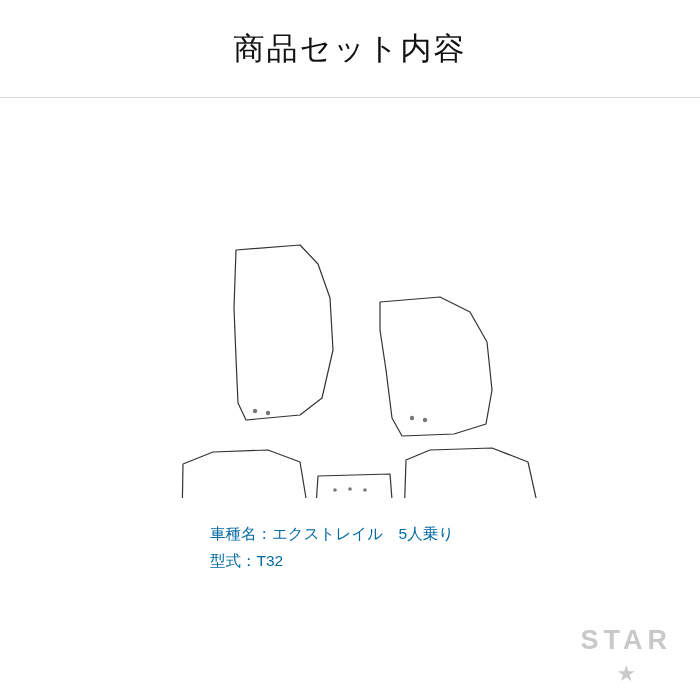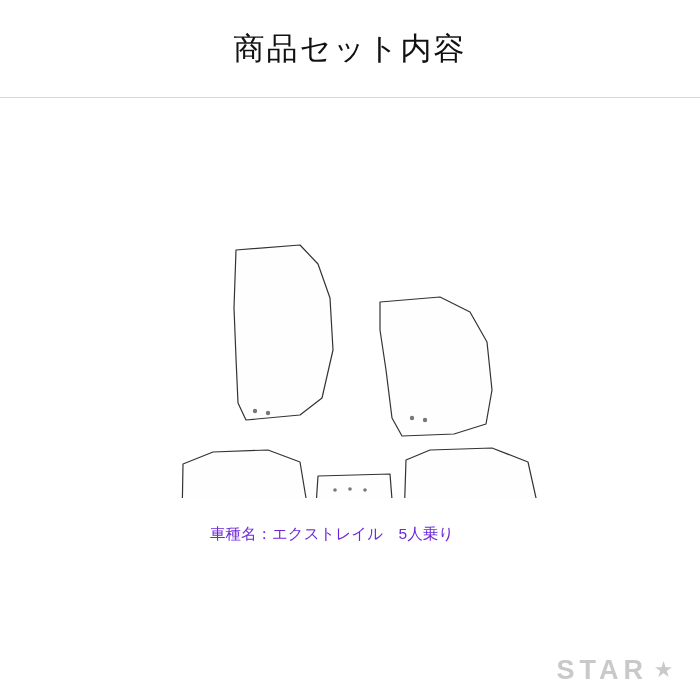--- a/index.html
+++ b/index.html
@@ -42,37 +42,38 @@
   }
   .diagram svg {
     display: block;
   }
   .specs {
     position: absolute;
     left: 210px;
     top: 520px;
     font-size: 15.5px;
     line-height: 27px;
-    color: #6d28d9;
+    color: #0369a1;
   }
   .specs div {
     white-space: pre;
   }
   .brand {
     position: absolute;
     right: 28px;
     bottom: 14px;
     display: flex;
     align-items: center;
     gap: 7px;
     color: #c9c9c9;
     font-size: 27px;
     letter-spacing: 5px;
     font-family: "Liberation Sans", sans-serif;
     font-weight: 700;
+    flex-direction: column;
   }
   .brand .star-glyph {
     font-size: 19px;
     letter-spacing: 0;
     position: relative;
     top: -1px;
   }
 </style>
 </head>
 <body>
@@ -107,20 +108,21 @@
         <circle cx="462" cy="444" r="2.2"></circle>
         <circle cx="335" cy="392" r="1.8"></circle>
         <circle cx="350" cy="391" r="1.8"></circle>
         <circle cx="365" cy="392" r="1.8"></circle>
       </g>
     </svg>
   </div>
 
   <div class="specs">
     <div>車種名：エクストレイル　5人乗り</div>
+    <div>型式：T32</div>
   </div>
 
   <div class="brand">
     <span>STAR</span>
     <span class="star-glyph">★</span>
   </div>
 
 </div>
 
 </body></html>

